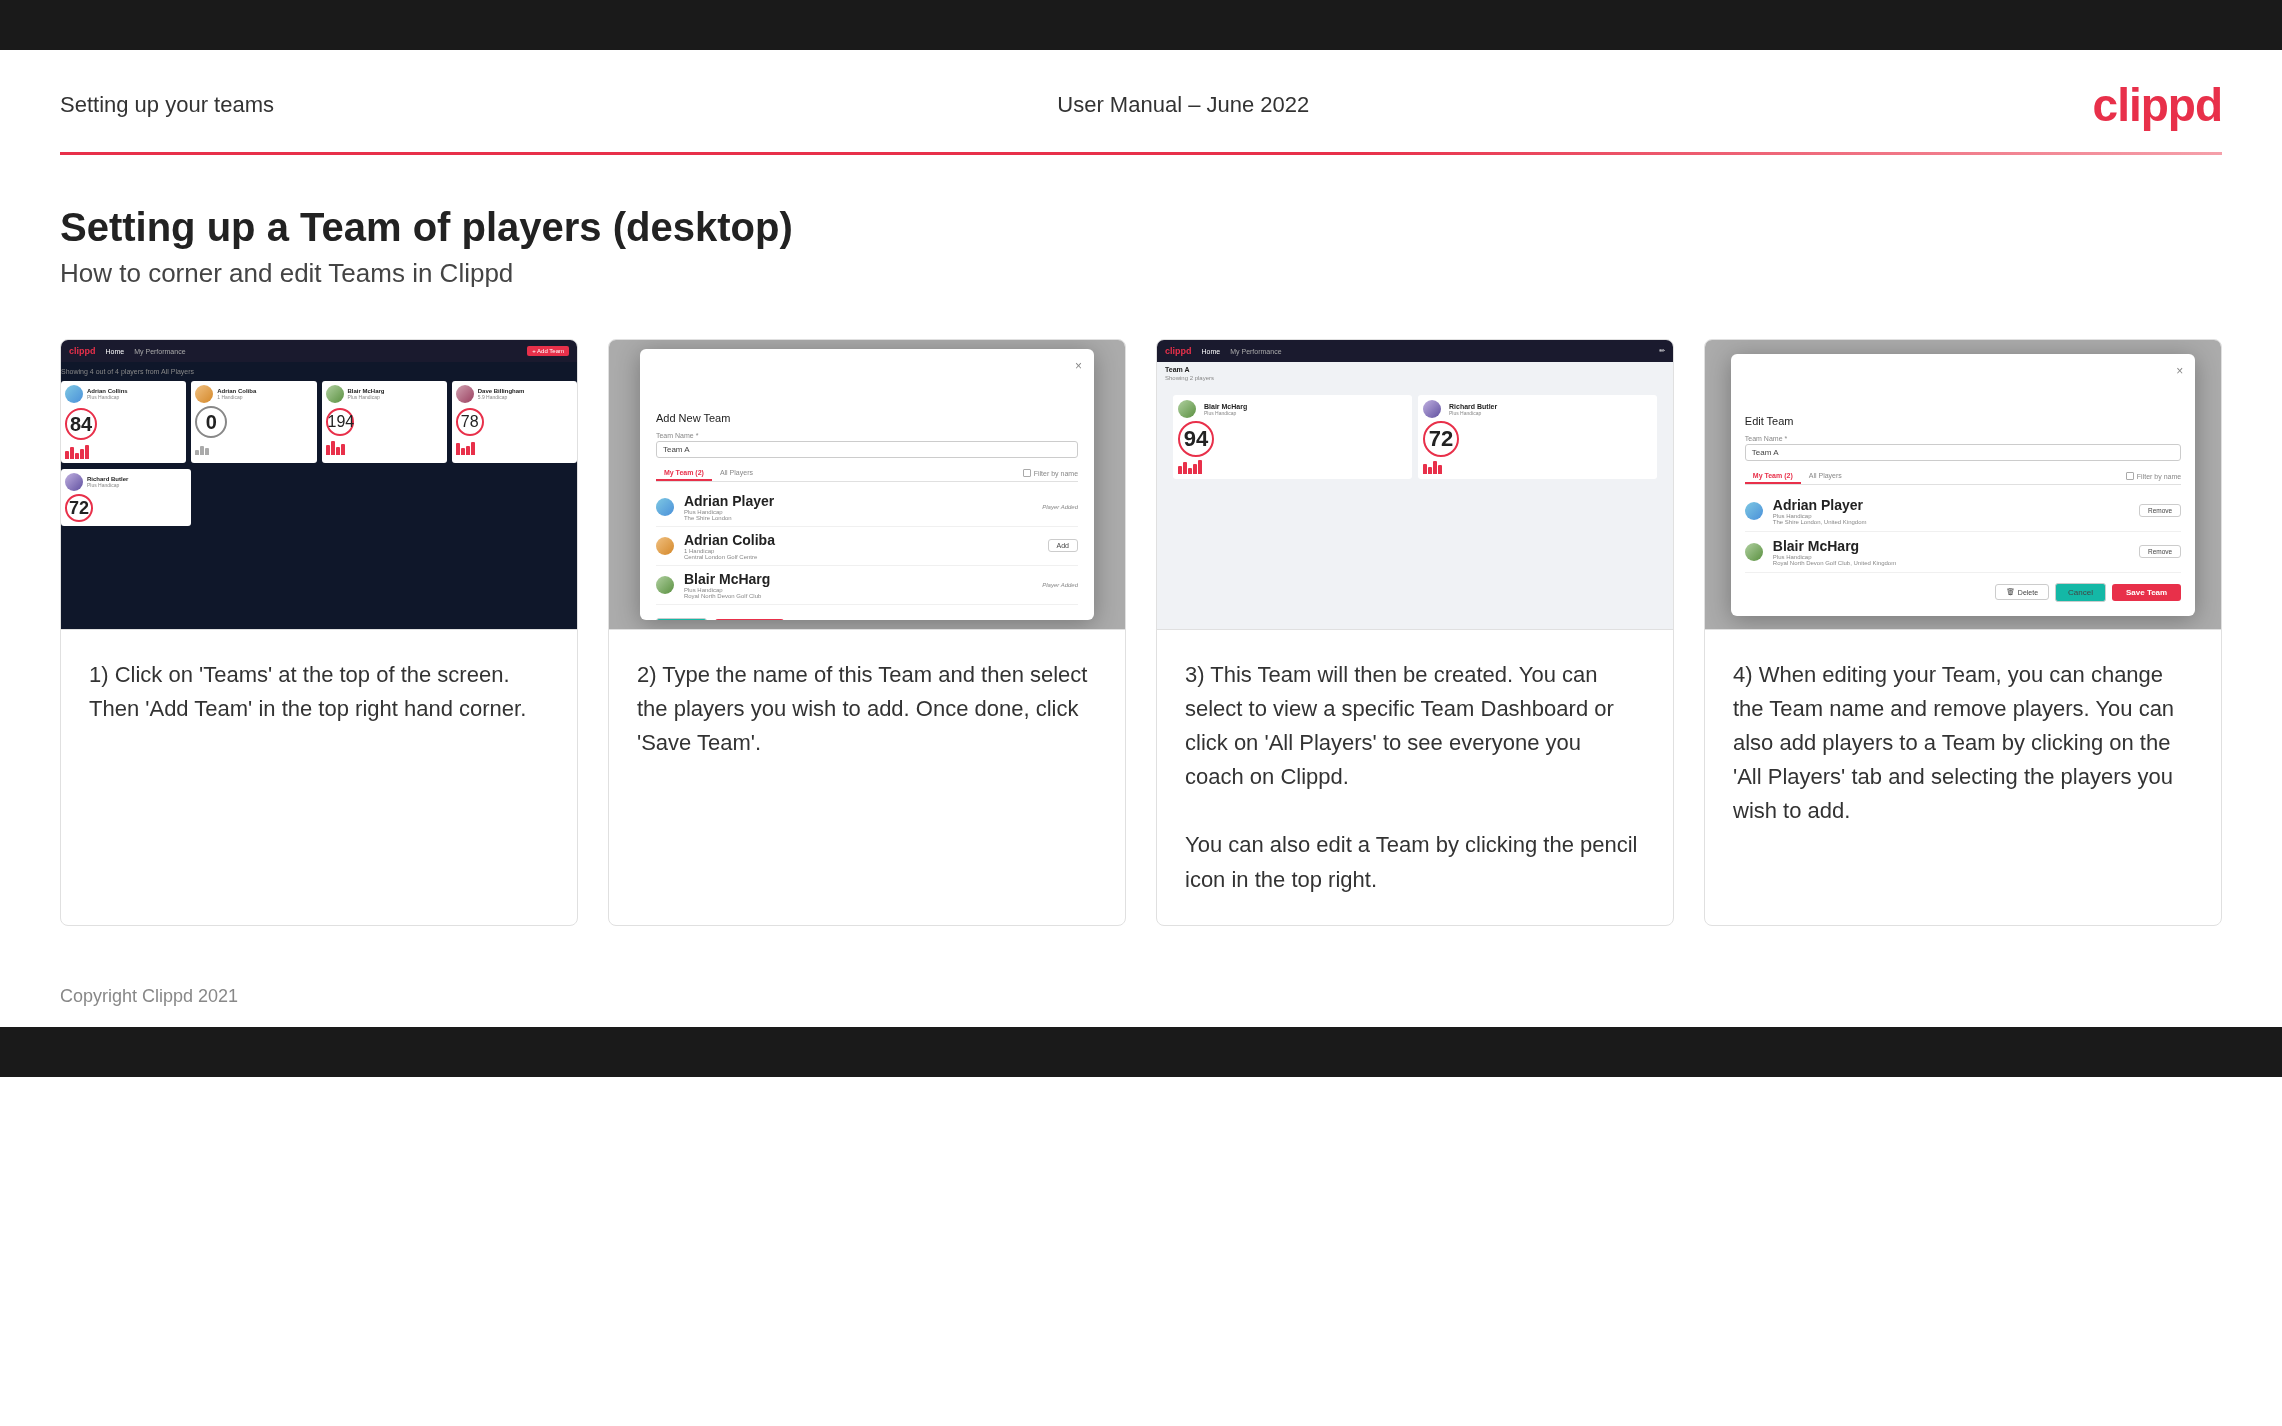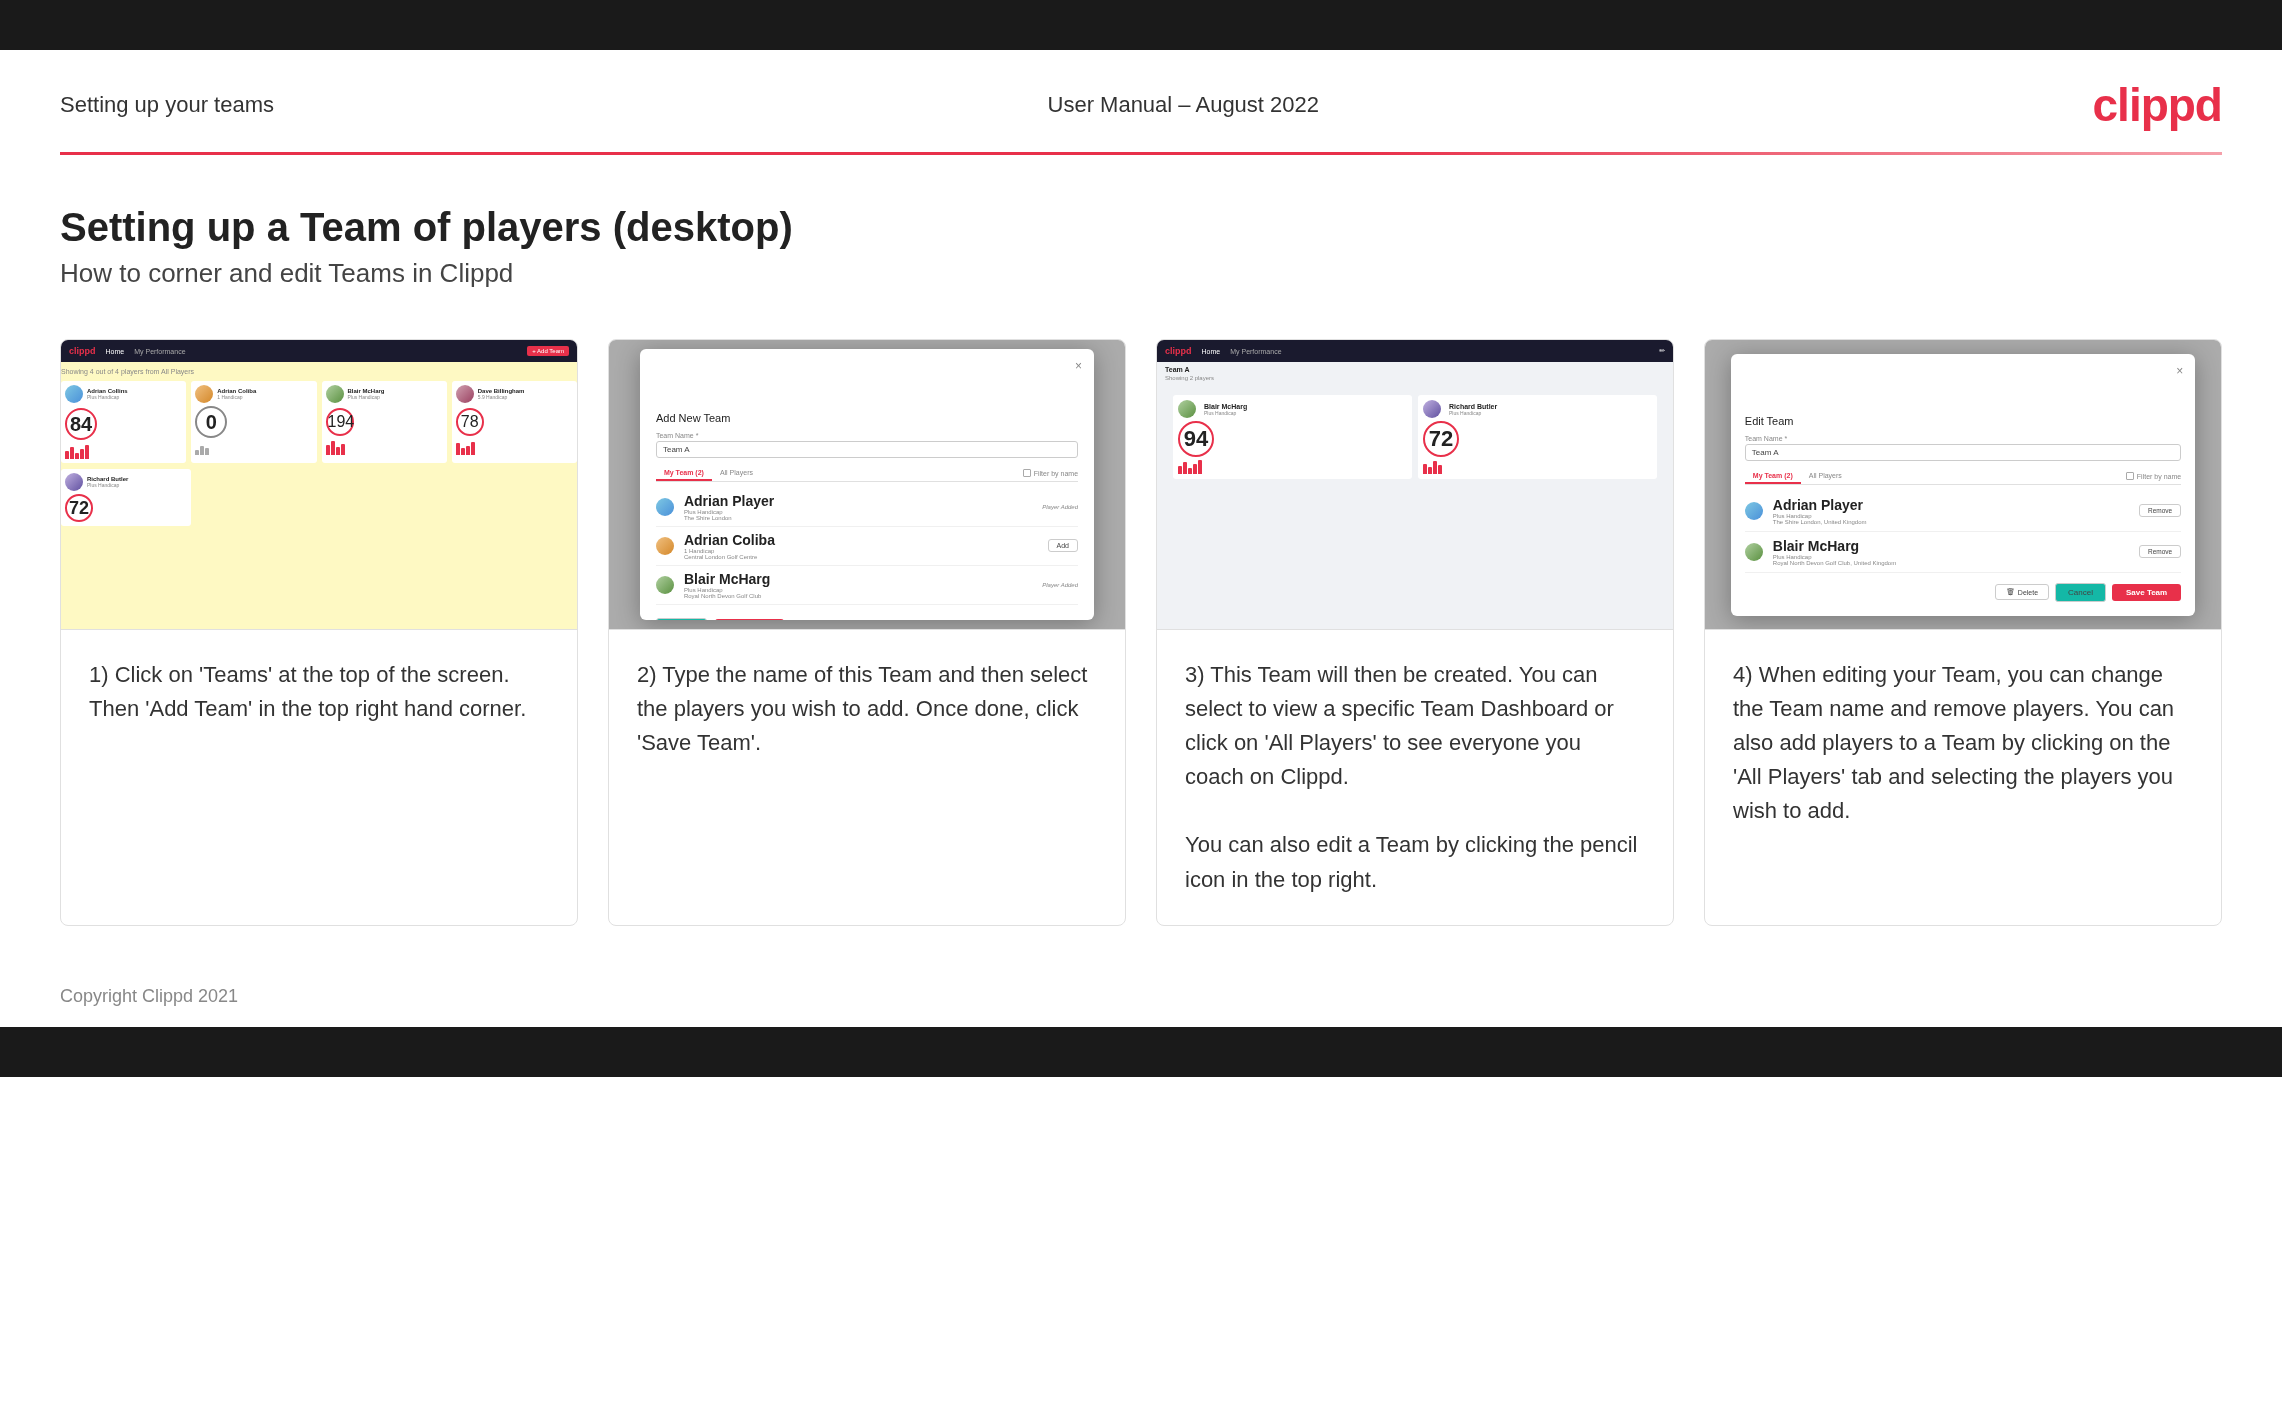--- a/index.html
+++ b/index.html
@@ -148,21 +148,21 @@
     }
     .mock-nav-btn {
       background: #e8304a;
       color: white;
       font-size: 6px;
       padding: 2px 5px;
       border-radius: 2px;
     }
     .mock-content {
       padding: 6px 0;
-      background: #fef9c3;
+      background: #0f172a;
       height: calc(100% - 22px);
     }
     .mock-player-grid {
       display: grid;
       grid-template-columns: repeat(4, 1fr);
       gap: 5px;
       margin-top: 6px;
     }
     .mock-player-card {
       background: #fff;
@@ -413,21 +413,21 @@
       align-items: center;
     }
   </style>
 </head>
 <body>
 
 <div class="top-bar"></div>
 
 <div class="header">
   <div class="header-left">Setting up your teams</div>
-  <div class="header-center">User Manual – August 2022</div>
+  <div class="header-center">User Manual – June 2022</div>
   <div class="header-logo">clippd</div>
 </div>
 
 <div class="divider"></div>
 
 <div class="page-title-section">
   <div class="page-title">Setting up a Team of players (desktop)</div>
   <div class="page-subtitle">How to corner and edit Teams in Clippd</div>
 </div>
 

